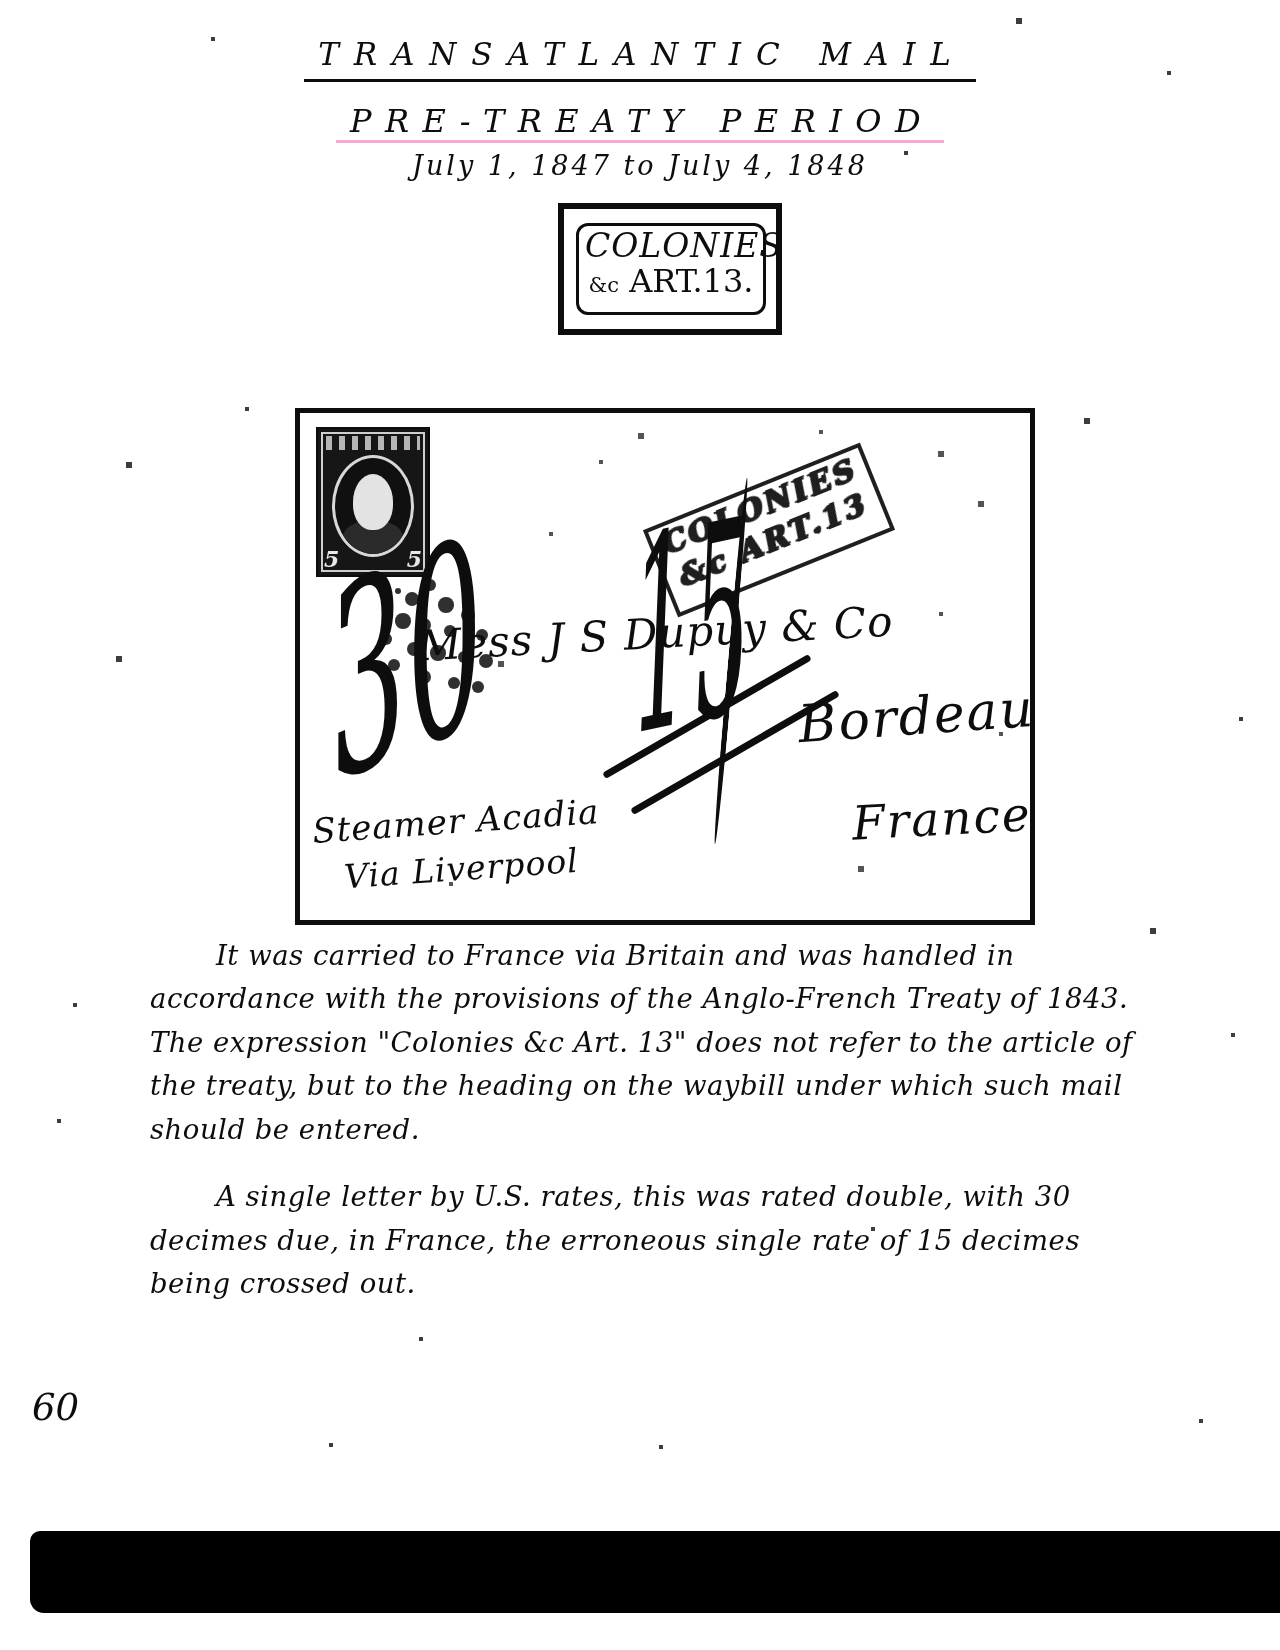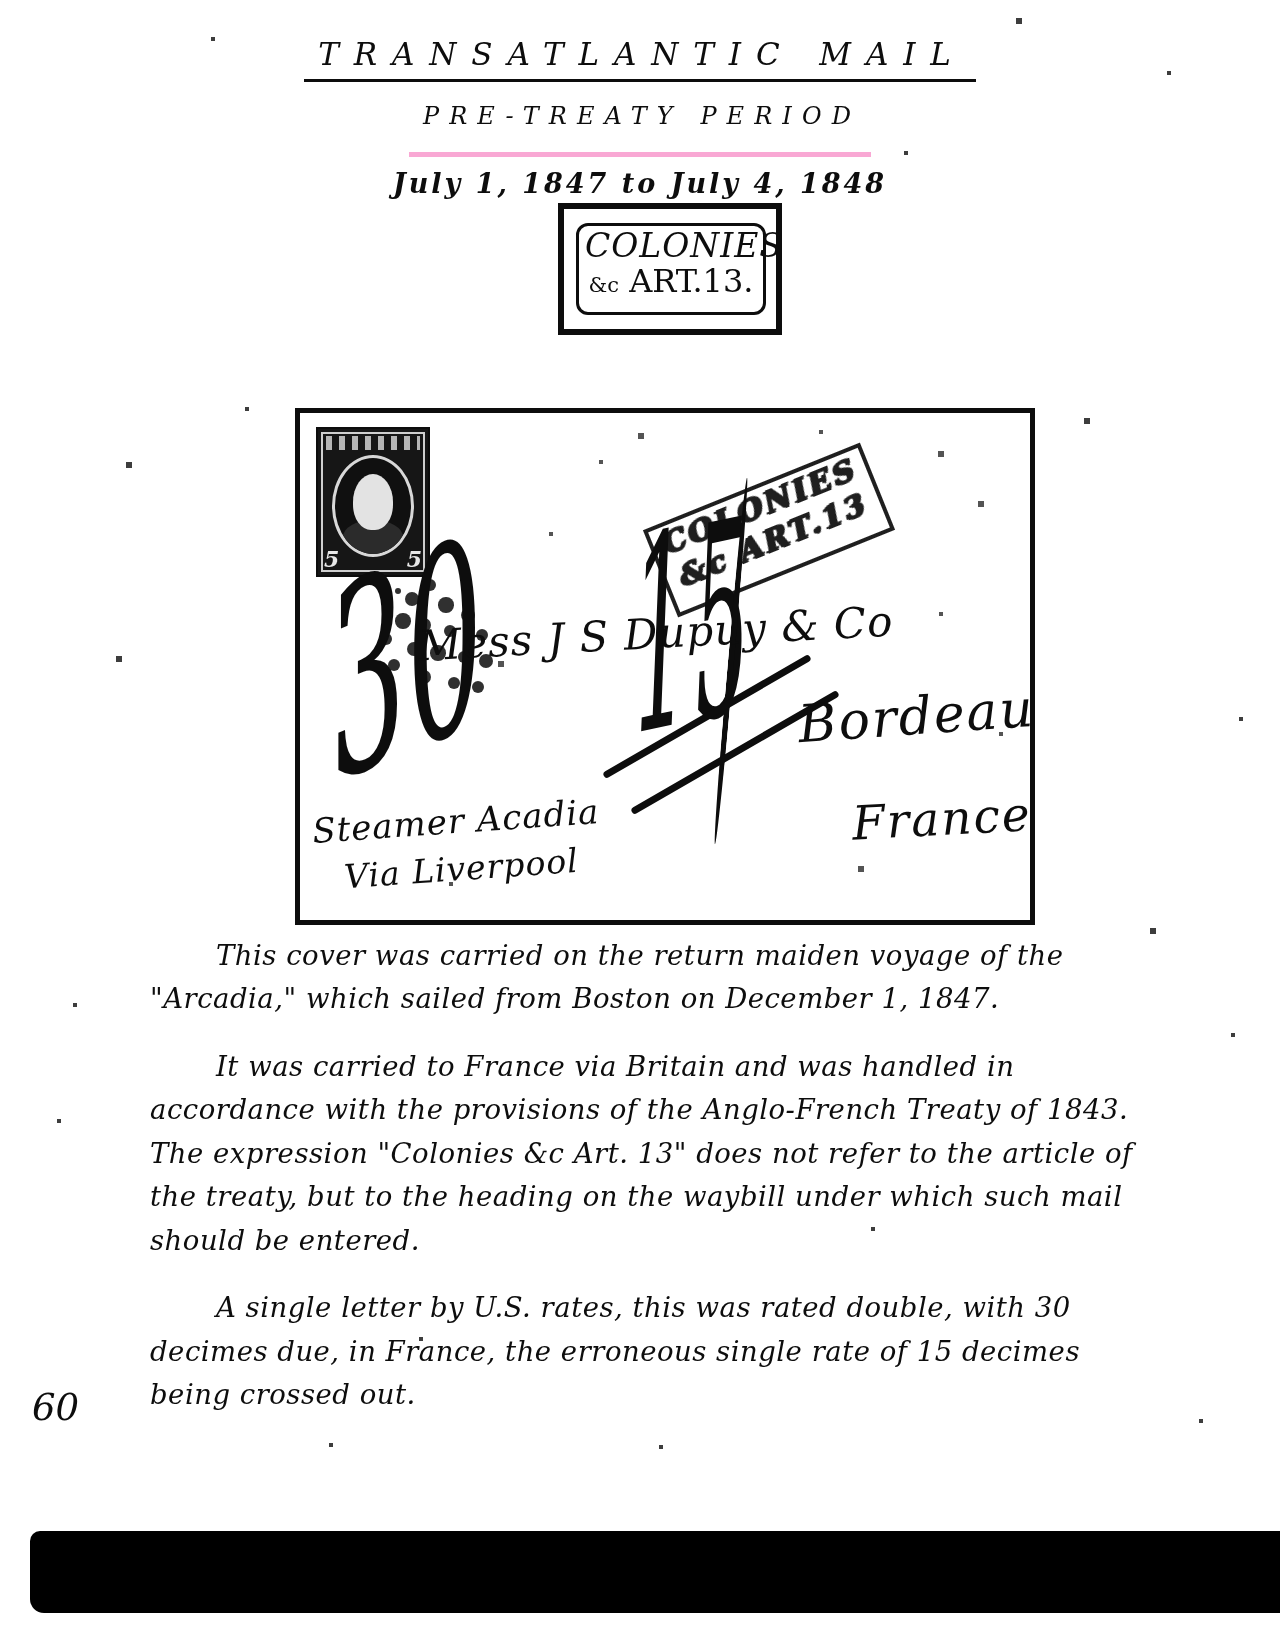--- a/index.html
+++ b/index.html
@@ -9,37 +9,37 @@
     margin:0 auto;
     background:#ffffff;
     font-family:"DejaVu Serif", serif;
     color:#0d0d0d;
     overflow:hidden;
   }
   
   .heading-row{position:absolute;left:0;width:100%;text-align:center;}
   #title-row{top:36px;}
   #subtitle-row{top:102px;}
-  #dates-row{top:168px;font-weight:bold;}
+  #dates-row{top:150px;}
   .display-title{
     display:inline-block;
     font-style:italic;
     font-size:31px;
     letter-spacing:0.48em;
     border-bottom:3px solid #0d0d0d;
     padding:0 10px 7px 14px;
     white-space:nowrap;
   }
   .display-subtitle{
     display:inline-block;
     font-style:italic;
-    font-size:24px;
+    font-size:32px;
     letter-spacing:0.42em;
-    border-bottom:5px solid #f9a8d4;
-    padding:0 10px 22px 14px;
+    border-bottom:3px solid #f9a8d4;
+    padding:0 10px 0 14px;
     white-space:nowrap;
   }
   .display-dates{
     display:inline-block;
     font-style:italic;
     font-size:27px;
     letter-spacing:3px;
     white-space:nowrap;
   }
   
@@ -266,21 +266,20 @@
 
     <div id="address-line1" class="script">Mess J S Dupuy &amp; Co</div>
     <div id="address-city" class="script">Bordeaux</div>
     <div id="address-country" class="script">France</div>
 
     <div id="endorsement-line1" class="script">Steamer Acadia</div>
     <div id="endorsement-line2" class="script">Via Liverpool</div>
   </div>
 
   <div id="body-text">
-    <p>This cover was carried on the return maiden voyage of the "Arcadia," which sailed from Boston on December 1, 1847.</p>
     <p>It was carried to France via Britain and was handled in accordance with the provisions of the Anglo-French Treaty of 1843. The expression "Colonies &amp;c Art. 13" does not refer to the article of the treaty, but to the heading on the waybill under which such mail should be entered.</p>
     <p>A single letter by U.S. rates, this was rated double, with 30 decimes due, in France, the erroneous single rate of 15 decimes being crossed out.</p>
   </div>
 
   <div id="page-number">60</div>
   <div id="bottom-bar"></div>
 
   <div id="page-specks"></div>
 </div>
 

